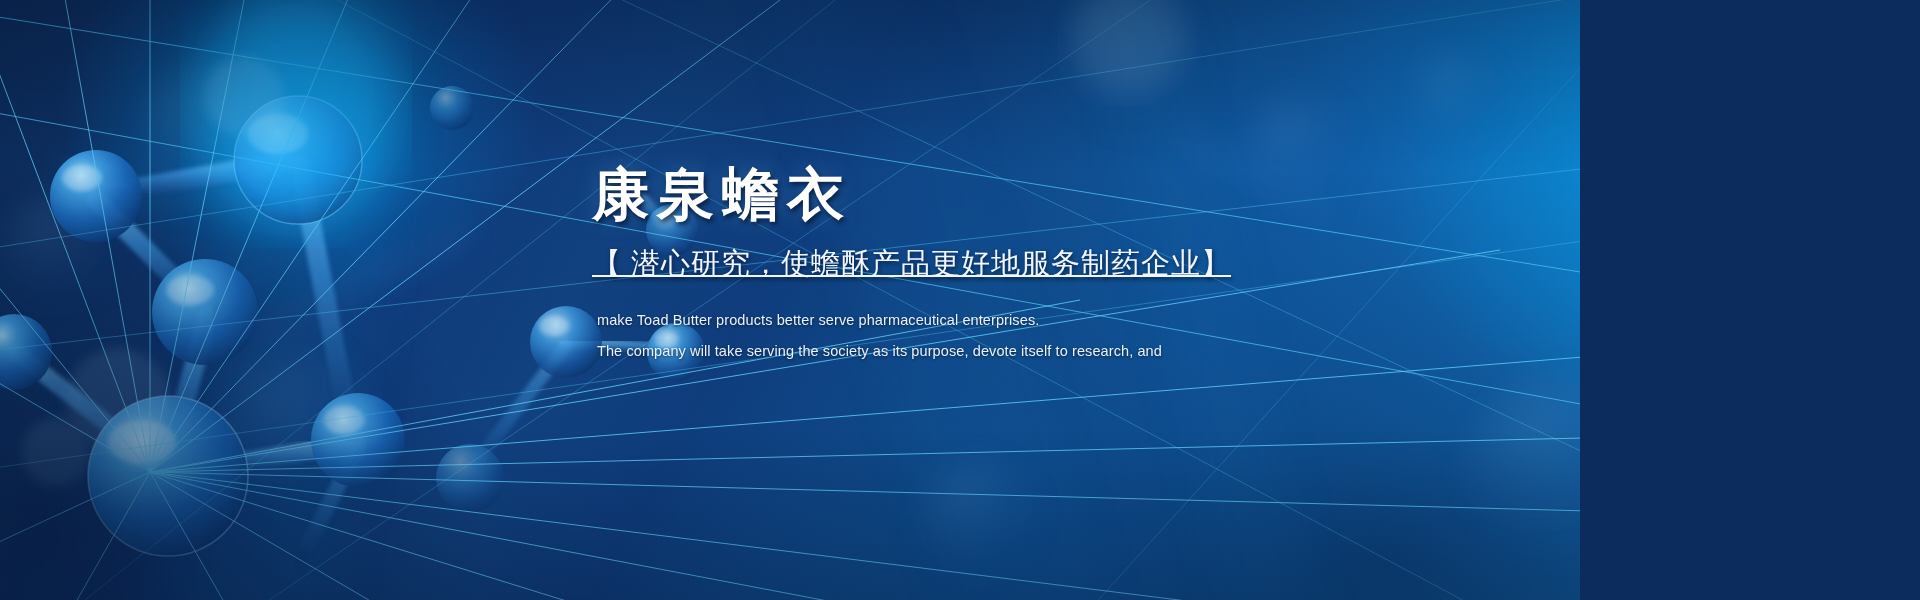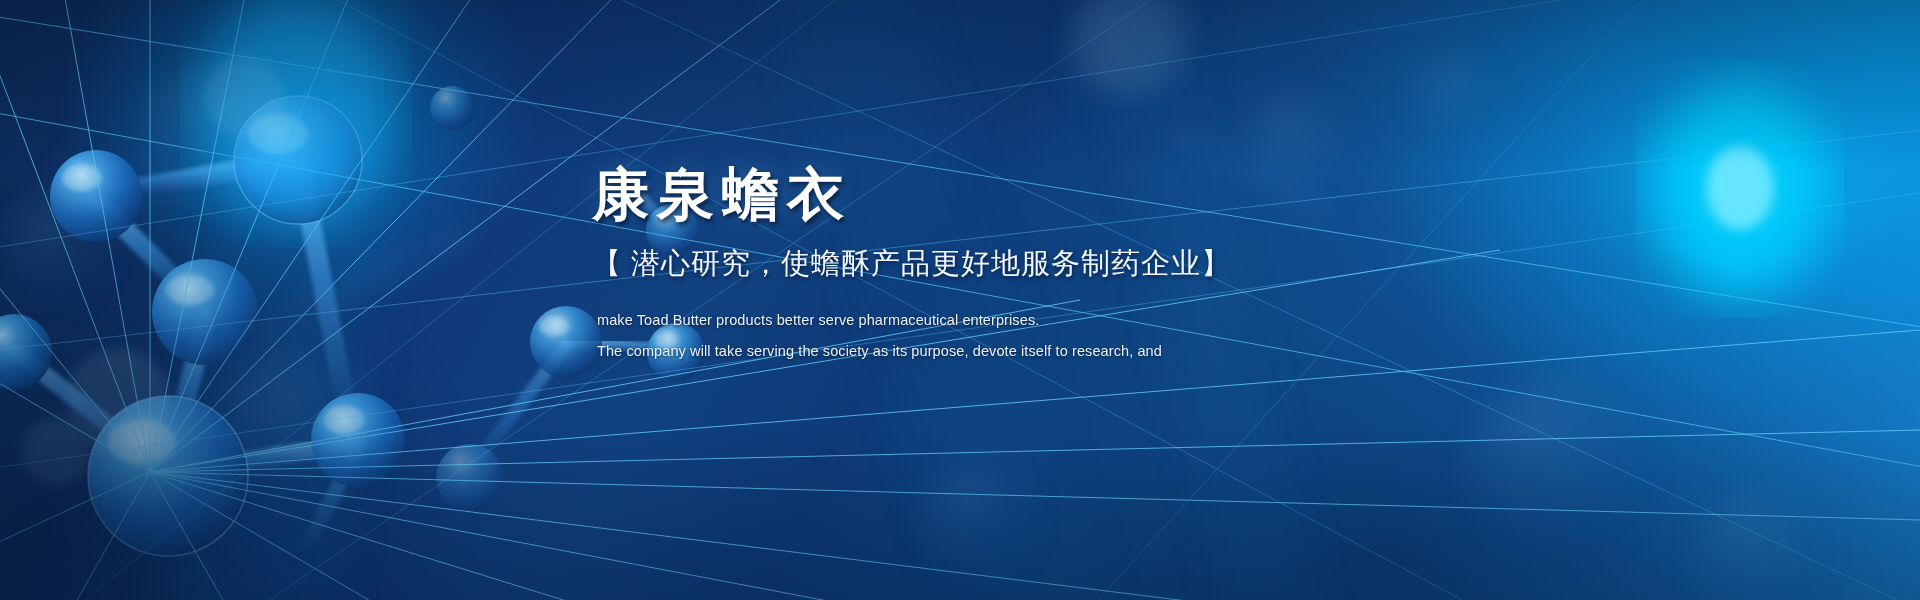--- a/index.html
+++ b/index.html
@@ -1,20 +1,20 @@
 <!DOCTYPE html>
 <html><head>
 <meta charset="utf-8">
 <style>
   * { margin:0; padding:0; box-sizing:border-box; }
   html,body { width:1920px; height:600px; overflow:hidden; background:#0b2c5c; }
 
   .banner{
     position:relative;
-    width:1920px; height:600px;
+    width:1580px; height:600px;
     overflow:hidden;
     font-family:"Liberation Sans", sans-serif;
     background:
       radial-gradient(ellipse 520px 360px at 1740px 190px, rgba(0,200,255,0.55) 0%, rgba(0,170,240,0.22) 32%, rgba(0,140,220,0.0) 68%),
       radial-gradient(ellipse 760px 620px at 1900px 40px,  rgba(0,175,245,0.62) 0%, rgba(0,150,225,0.20) 50%, rgba(0,120,200,0) 78%),
       radial-gradient(ellipse 300px 260px at 300px 110px,  rgba(0,180,255,0.55) 0%, rgba(0,150,230,0.18) 55%, rgba(0,130,210,0) 80%),
       radial-gradient(ellipse 1100px 760px at 1380px 560px, rgba(10,48,100,0.75) 0%, rgba(10,45,95,0.0) 70%),
       linear-gradient(118deg,
         #0c2a57 0%,
         #0f3368 14%,
@@ -56,20 +56,21 @@
   }
   .subtitle{
     margin-top:24px;
     font-size:29px;
     line-height:1.15;
     font-weight:400;
     color:#f2f7ff;
     letter-spacing:1px;
     text-shadow:1px 2px 4px rgba(2,16,40,0.70);
     white-space:nowrap;
+    text-decoration:underline;
   }
   .english{
     margin-top:25px;
     margin-left:5px;
     font-size:14.5px;
     line-height:2.08;
     font-weight:400;
     color:#eaf2fb;
     letter-spacing:0.1px;
     text-shadow:0 1px 3px rgba(2,16,40,0.72);

